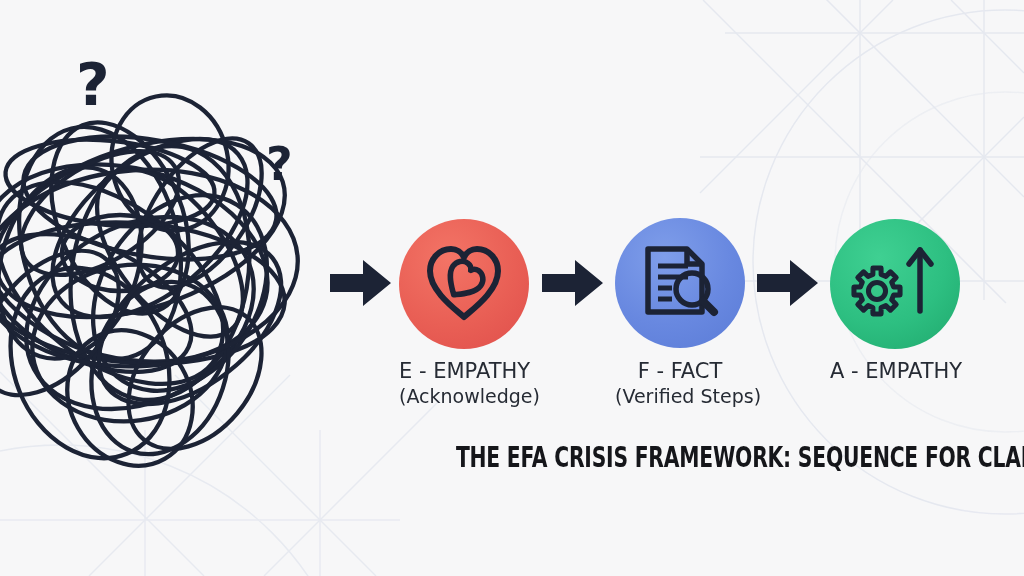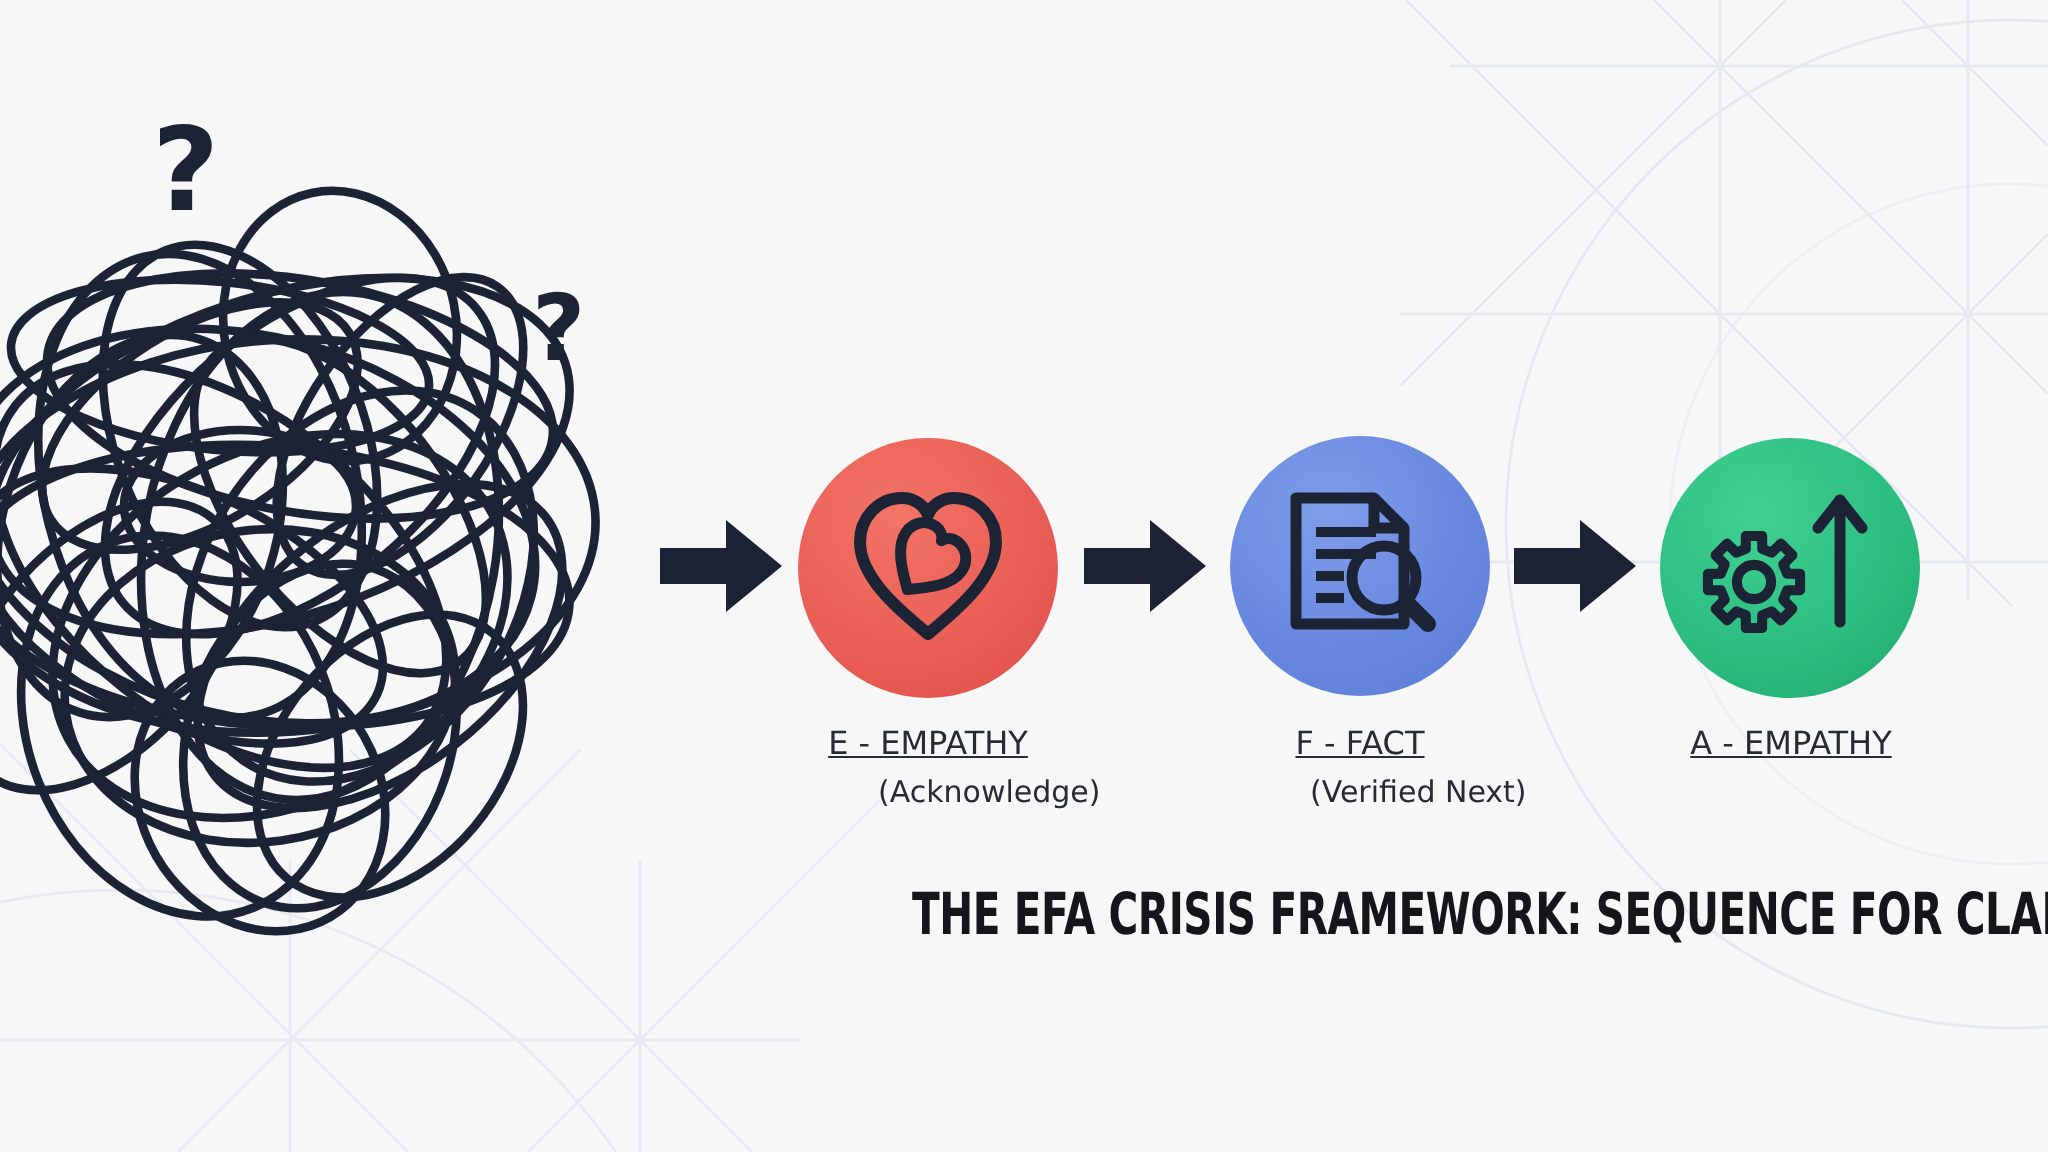--- a/index.html
+++ b/index.html
@@ -31,22 +31,22 @@
 
   .circle{position:absolute;width:130px;height:130px;border-radius:50%;
           display:flex;align-items:center;justify-content:center;color:var(--ink);}
   .circle-red{left:399px;top:219px;}
   .circle-blue{left:615px;top:218px;}
   .circle-green{left:830px;top:219px;}
   .circle svg{position:absolute;left:0;top:0;width:130px;height:130px;}
   .circle svg path,.circle svg polygon,.circle svg circle,.circle svg line{stroke:var(--ink);fill:none;}
 
   .step-label{position:absolute;top:359px;width:130px;text-align:center;color:var(--label-color);white-space:nowrap;}
-  .step-label .l1{font-size:16px;line-height:25px;text-decoration:underline;}
-  .step-label .l2{font-size:15px;line-height:25px;margin-left:40px;}
+  .step-label .l1{font-size:21px;line-height:25px;}
+  .step-label .l2{font-size:19px;line-height:25px;}
   .label1{left:399px;}
   .label2{left:615px;text-align:center;}
   .label3{left:830px;width:131px;}
 
   .title{position:absolute;left:324px;top:440px;width:700px;text-align:center;color:var(--title-color);}
   .title span{display:inline-block;font-weight:bold;font-size:29px;letter-spacing:-0.3px;
               transform:scaleX(0.70);transform-origin:center center;white-space:nowrap;}
 </style>
 </head>
 <body>
@@ -153,21 +153,21 @@
       <path d="M79 45 L90 31 L101 45" stroke-width="5.5" stroke-linecap="round" stroke-linejoin="round"></path>
     </svg>
   </div>
 
   <div class="step-label label1">
     <div class="l1">E - EMPATHY</div>
     <div class="l2">(Acknowledge)</div>
   </div>
   <div class="step-label label2">
     <div class="l1">F - FACT</div>
-    <div class="l2">(Verified Next)</div>
+    <div class="l2">(Verified Steps)</div>
   </div>
   <div class="step-label label3">
     <div class="l1">A - EMPATHY</div>
   </div>
 
   <div class="title">
     <span>THE EFA CRISIS FRAMEWORK: SEQUENCE FOR CLARITY</span>
   </div>
 
 </div>

